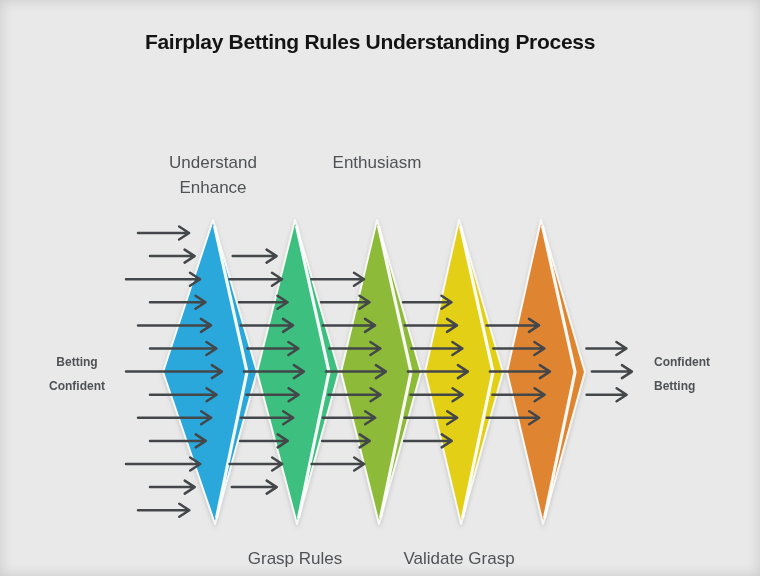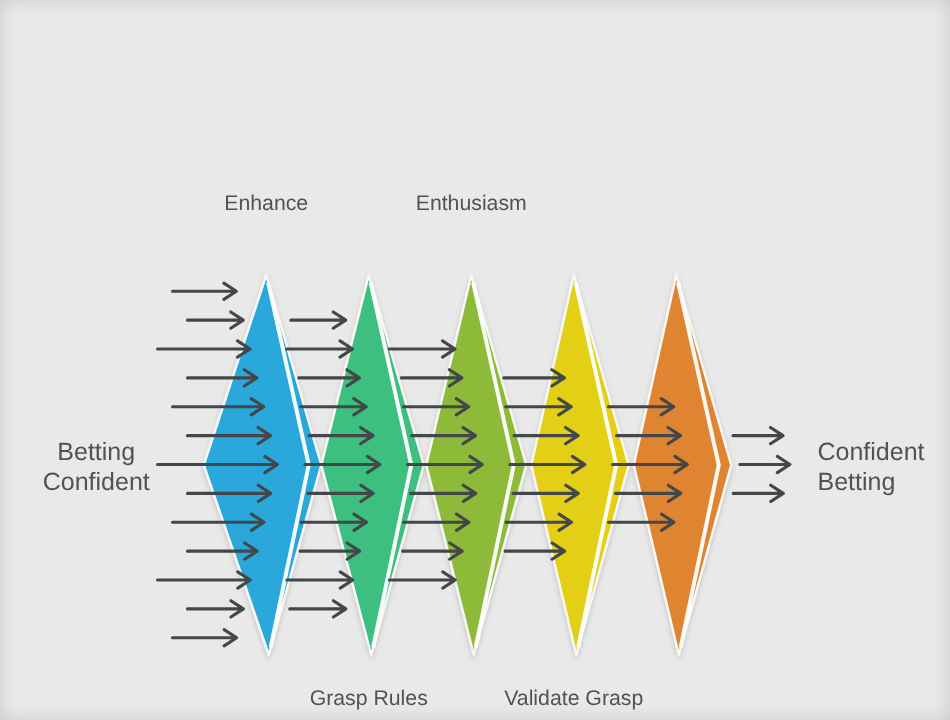--- a/index.html
+++ b/index.html
@@ -22,31 +22,33 @@
     position:absolute;width:170px;
     transform:translateX(-50%);
     text-align:center;
     font-size:17px;line-height:25px;
     color:#4f5356;
   }
   .stage-label.top{top:150px;}
   .stage-label.bottom{top:546px;}
   .side-label{
     position:absolute;
-    font-size:20px;line-height:24px;
+    font-size:12px;line-height:24px;
     color:#4f5356;
+    font-weight:bold;
   }
   .side-label.left{left:12px;width:130px;top:350px;text-align:center;}
   .side-label.right{left:654px;width:120px;top:350px;text-align:left;}
   svg{position:absolute;left:0;top:0;}
 </style>
 </head>
 <body>
 
 <div class="canvas">
+  <h1 class="title">Fairplay Betting Rules Understanding Process</h1>
   <svg id="diagram" width="760" height="576" viewBox="0 0 760 576">
       <defs>
         <filter id="ds" x="-30%" y="-30%" width="160%" height="160%">
           <feDropShadow dx="0" dy="2" stdDeviation="2.2" flood-color="#7a7a7a" flood-opacity="0.35"></feDropShadow>
         </filter>
       </defs>
       <g>
         <path d="M 213 220 L 257 372 L 215 524 L 163 372 Z" fill="#2AA7DB" stroke="#F7F7F4" stroke-width="2" stroke-linejoin="round" filter="url(#ds)"></path>
         <path d="M 214.5 226 L 247 372 L 216.5 518" fill="none" stroke="#FFFFFF" stroke-width="3.2" stroke-opacity="0.95"></path>
       </g>
@@ -112,20 +114,21 @@
         <path d="M 489.9 371.6 L 549.9 371.6 M 539.9 365.1 L 549.9 371.6 L 539.9 378.1"></path>
         <path d="M 492.4 394.7 L 544.6 394.7 M 534.6 388.2 L 544.6 394.7 L 534.6 401.2"></path>
         <path d="M 486.8 417.8 L 539.2 417.8 M 529.2 411.3 L 539.2 417.8 L 529.2 424.3"></path>
         <path d="M 586.4 348.5 L 626.4 348.5 M 616.4 342.0 L 626.4 348.5 L 616.4 355.0"></path>
         <path d="M 591.9 371.6 L 631.9 371.6 M 621.9 365.1 L 631.9 371.6 L 621.9 378.1"></path>
         <path d="M 586.6 394.7 L 626.6 394.7 M 616.6 388.2 L 626.6 394.7 L 616.6 401.2"></path>
       </g>
     </svg>
   <div id="labels">
       <div class="stage-label top" style="left: 213px;">
+        <div>Understand</div>
         <div>Enhance</div>
       </div>
       <div class="stage-label bottom" style="left: 295px;">
         <div>Grasp Rules</div>
       </div>
       <div class="stage-label top" style="left: 377px;">
         <div>Enthusiasm</div>
       </div>
       <div class="stage-label bottom" style="left: 459px;">
         <div>Validate Grasp</div>

